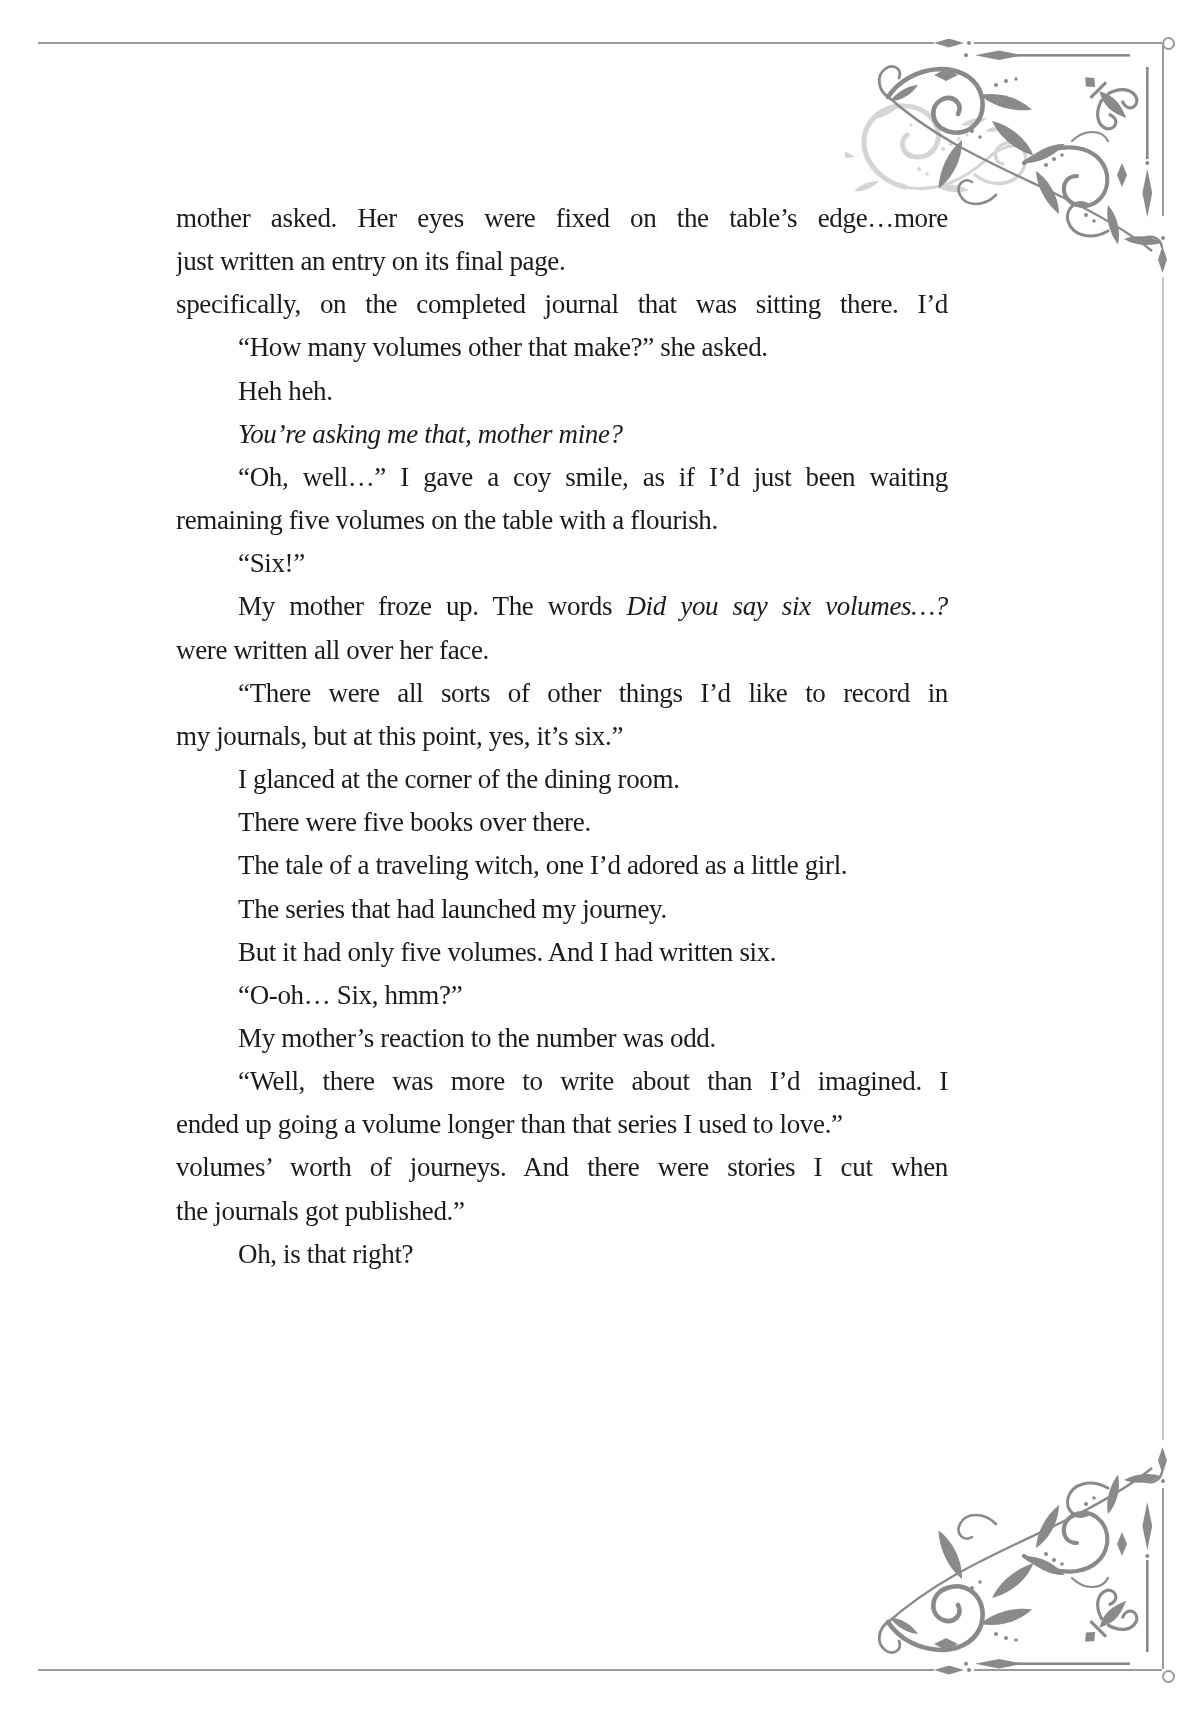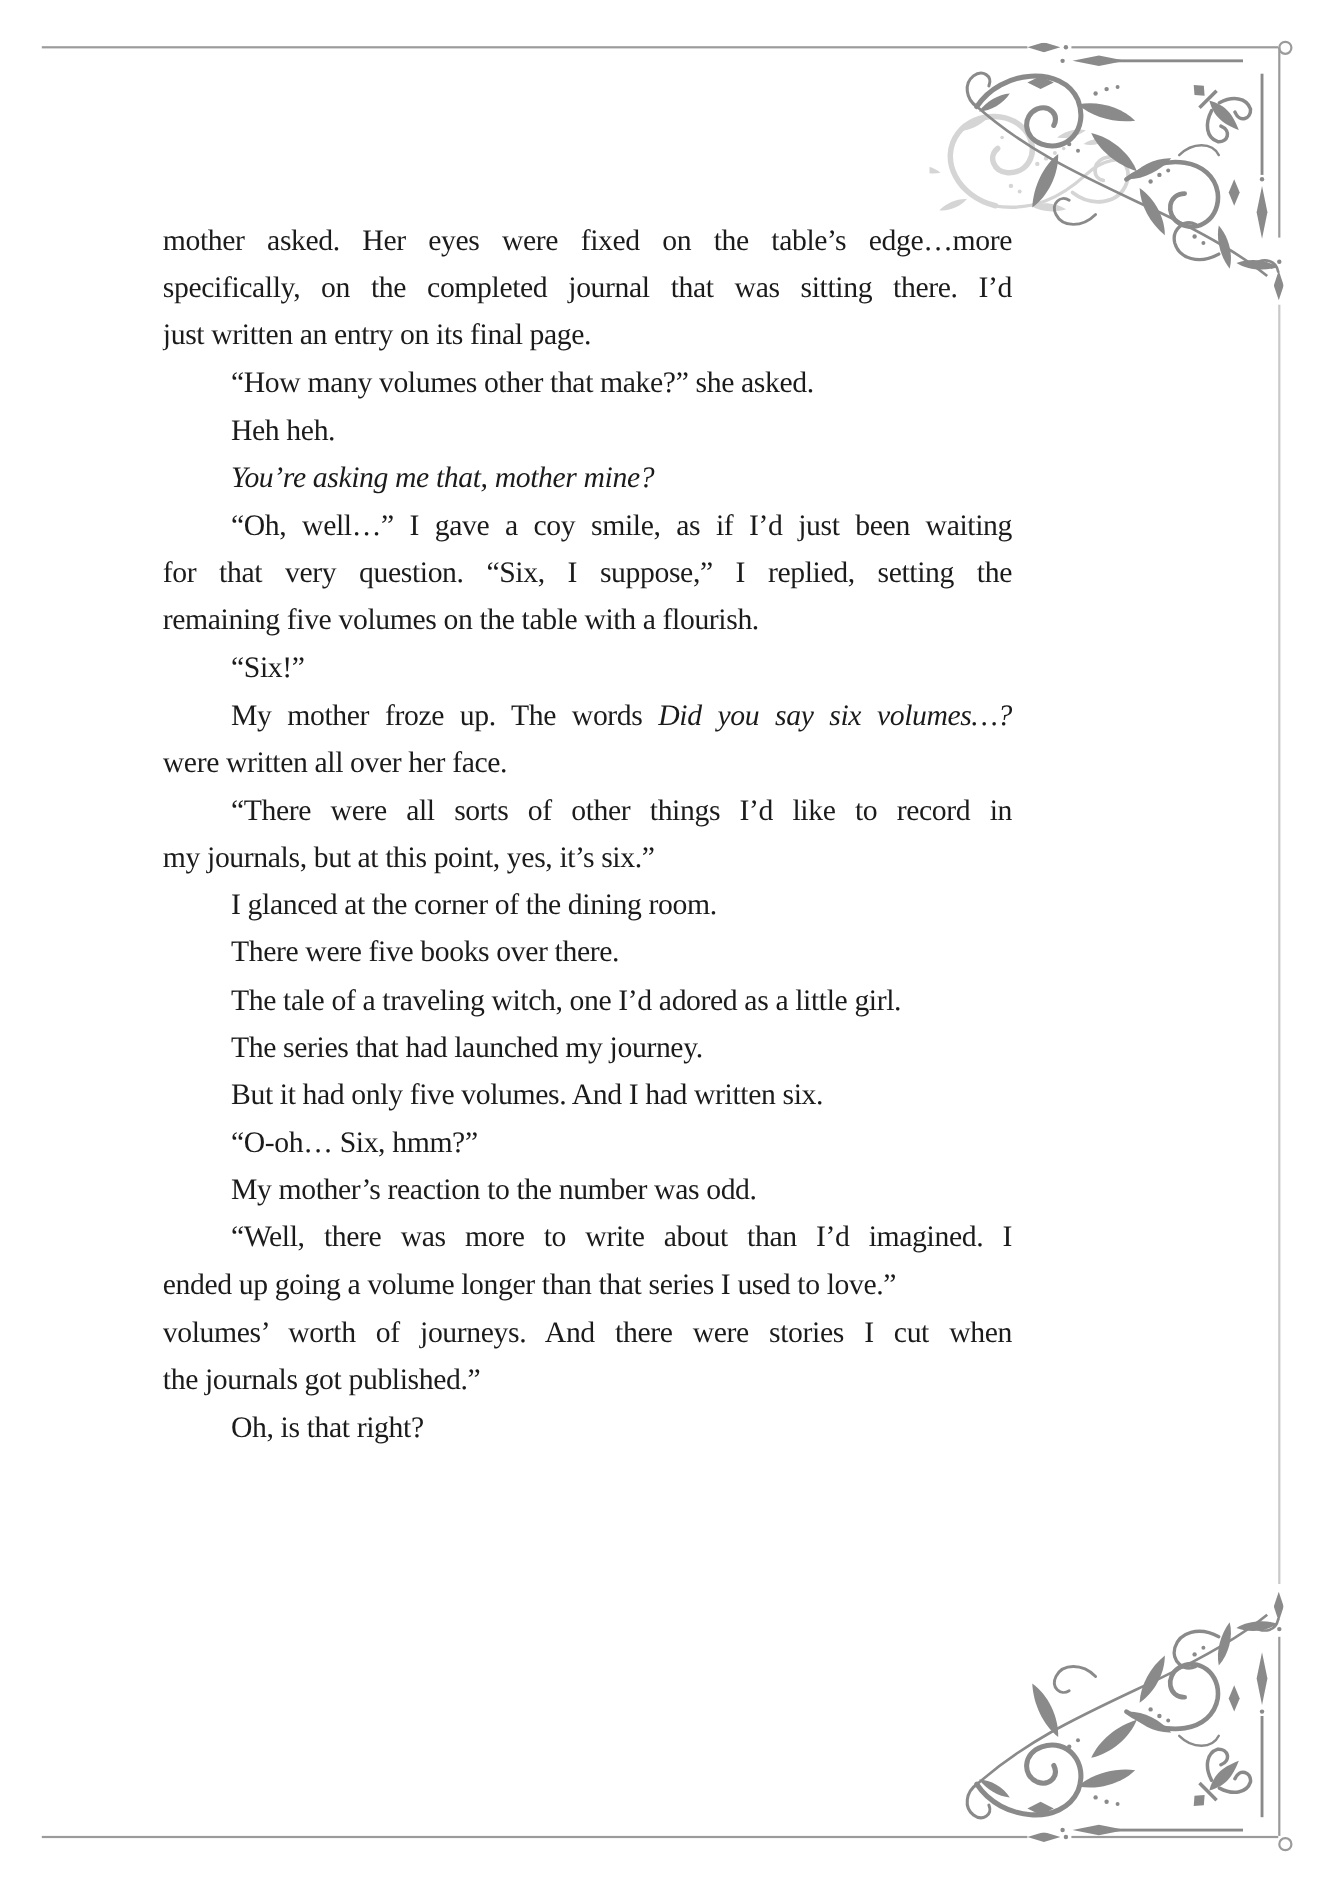--- a/index.html
+++ b/index.html
@@ -17,21 +17,21 @@
     clip-path:polygon(50% 0,100% 50%,50% 100%,0 50%);}
   .vdiamond{position:absolute;width:9px;height:27px;background:var(--orn,#8a8a8a);
     clip-path:polygon(50% 0,100% 50%,50% 100%,0 50%);}
   .ring{position:absolute;width:13px;height:13px;border:2px solid var(--line,#9b9b9b);
     border-radius:50%;background:#fff;box-sizing:border-box;}
   .flourish{position:absolute;color:var(--orn,#8a8a8a);}
   .flourish.flip{transform:scaleY(-1);}
   .swirl{position:absolute;color:var(--pale,#d5d5d5);}
   
   #text-block{
-    position:absolute;left:148px;top:197px;width:772px;
+    position:absolute;left:176px;top:197px;width:772px;
     font-size:27px;line-height:43.17px;letter-spacing:-0.35px;
     color:var(--text,#1b1b1b);
   }
   .para{margin:0;}
   .line{text-align:justify;text-align-last:justify;height:43.17px;overflow:hidden;}
   .line.last{text-align-last:left;}
   .line.indent{text-indent:62px;}
   .line em{font-style:italic;}
 </style>
 </head>
@@ -132,35 +132,34 @@
   <use href="#cornerF"></use>
 </svg>
 
 <svg class="flourish flip" style="left:876px;top:1462px;" width="290" height="212" viewBox="0 0 290 212">
   <use href="#cornerF"></use>
 </svg>
 
 <div id="text-block">
     <div class="para">
       <div class="line"><span>mother asked. Her eyes were fixed on the table’s edge…more</span></div>
+      <div class="line last"><span>just written an entry on its final page.</span></div>
       <div class="line"><span>specifically, on the completed journal that was sitting there. I’d</span></div>
-      <div class="line last"><span>just written an entry on its final page.</span></div>
     </div>
     <div class="para">
       <div class="line last indent"><span>“How many volumes other that make?” she asked.</span></div>
     </div>
     <div class="para">
       <div class="line last indent"><span>Heh heh.</span></div>
     </div>
     <div class="para">
       <div class="line last indent"><em>You’re asking me that, mother mine?</em></div>
     </div>
     <div class="para">
       <div class="line indent"><span>“Oh, well…” I gave a coy smile, as if I’d just been waiting</span></div>
-      <div class="line"><span>for that very question. “Six, I suppose,” I replied, setting the</span></div>
       <div class="line last"><span>remaining five volumes on the table with a flourish.</span></div>
     </div>
     <div class="para">
       <div class="line last indent"><span>“Six!”</span></div>
     </div>
     <div class="para">
       <div class="line indent"><span>My mother froze up. The words </span><em>Did you say six volumes…?</em></div>
       <div class="line last"><span>were written all over her face.</span></div>
     </div>
     <div class="para">

